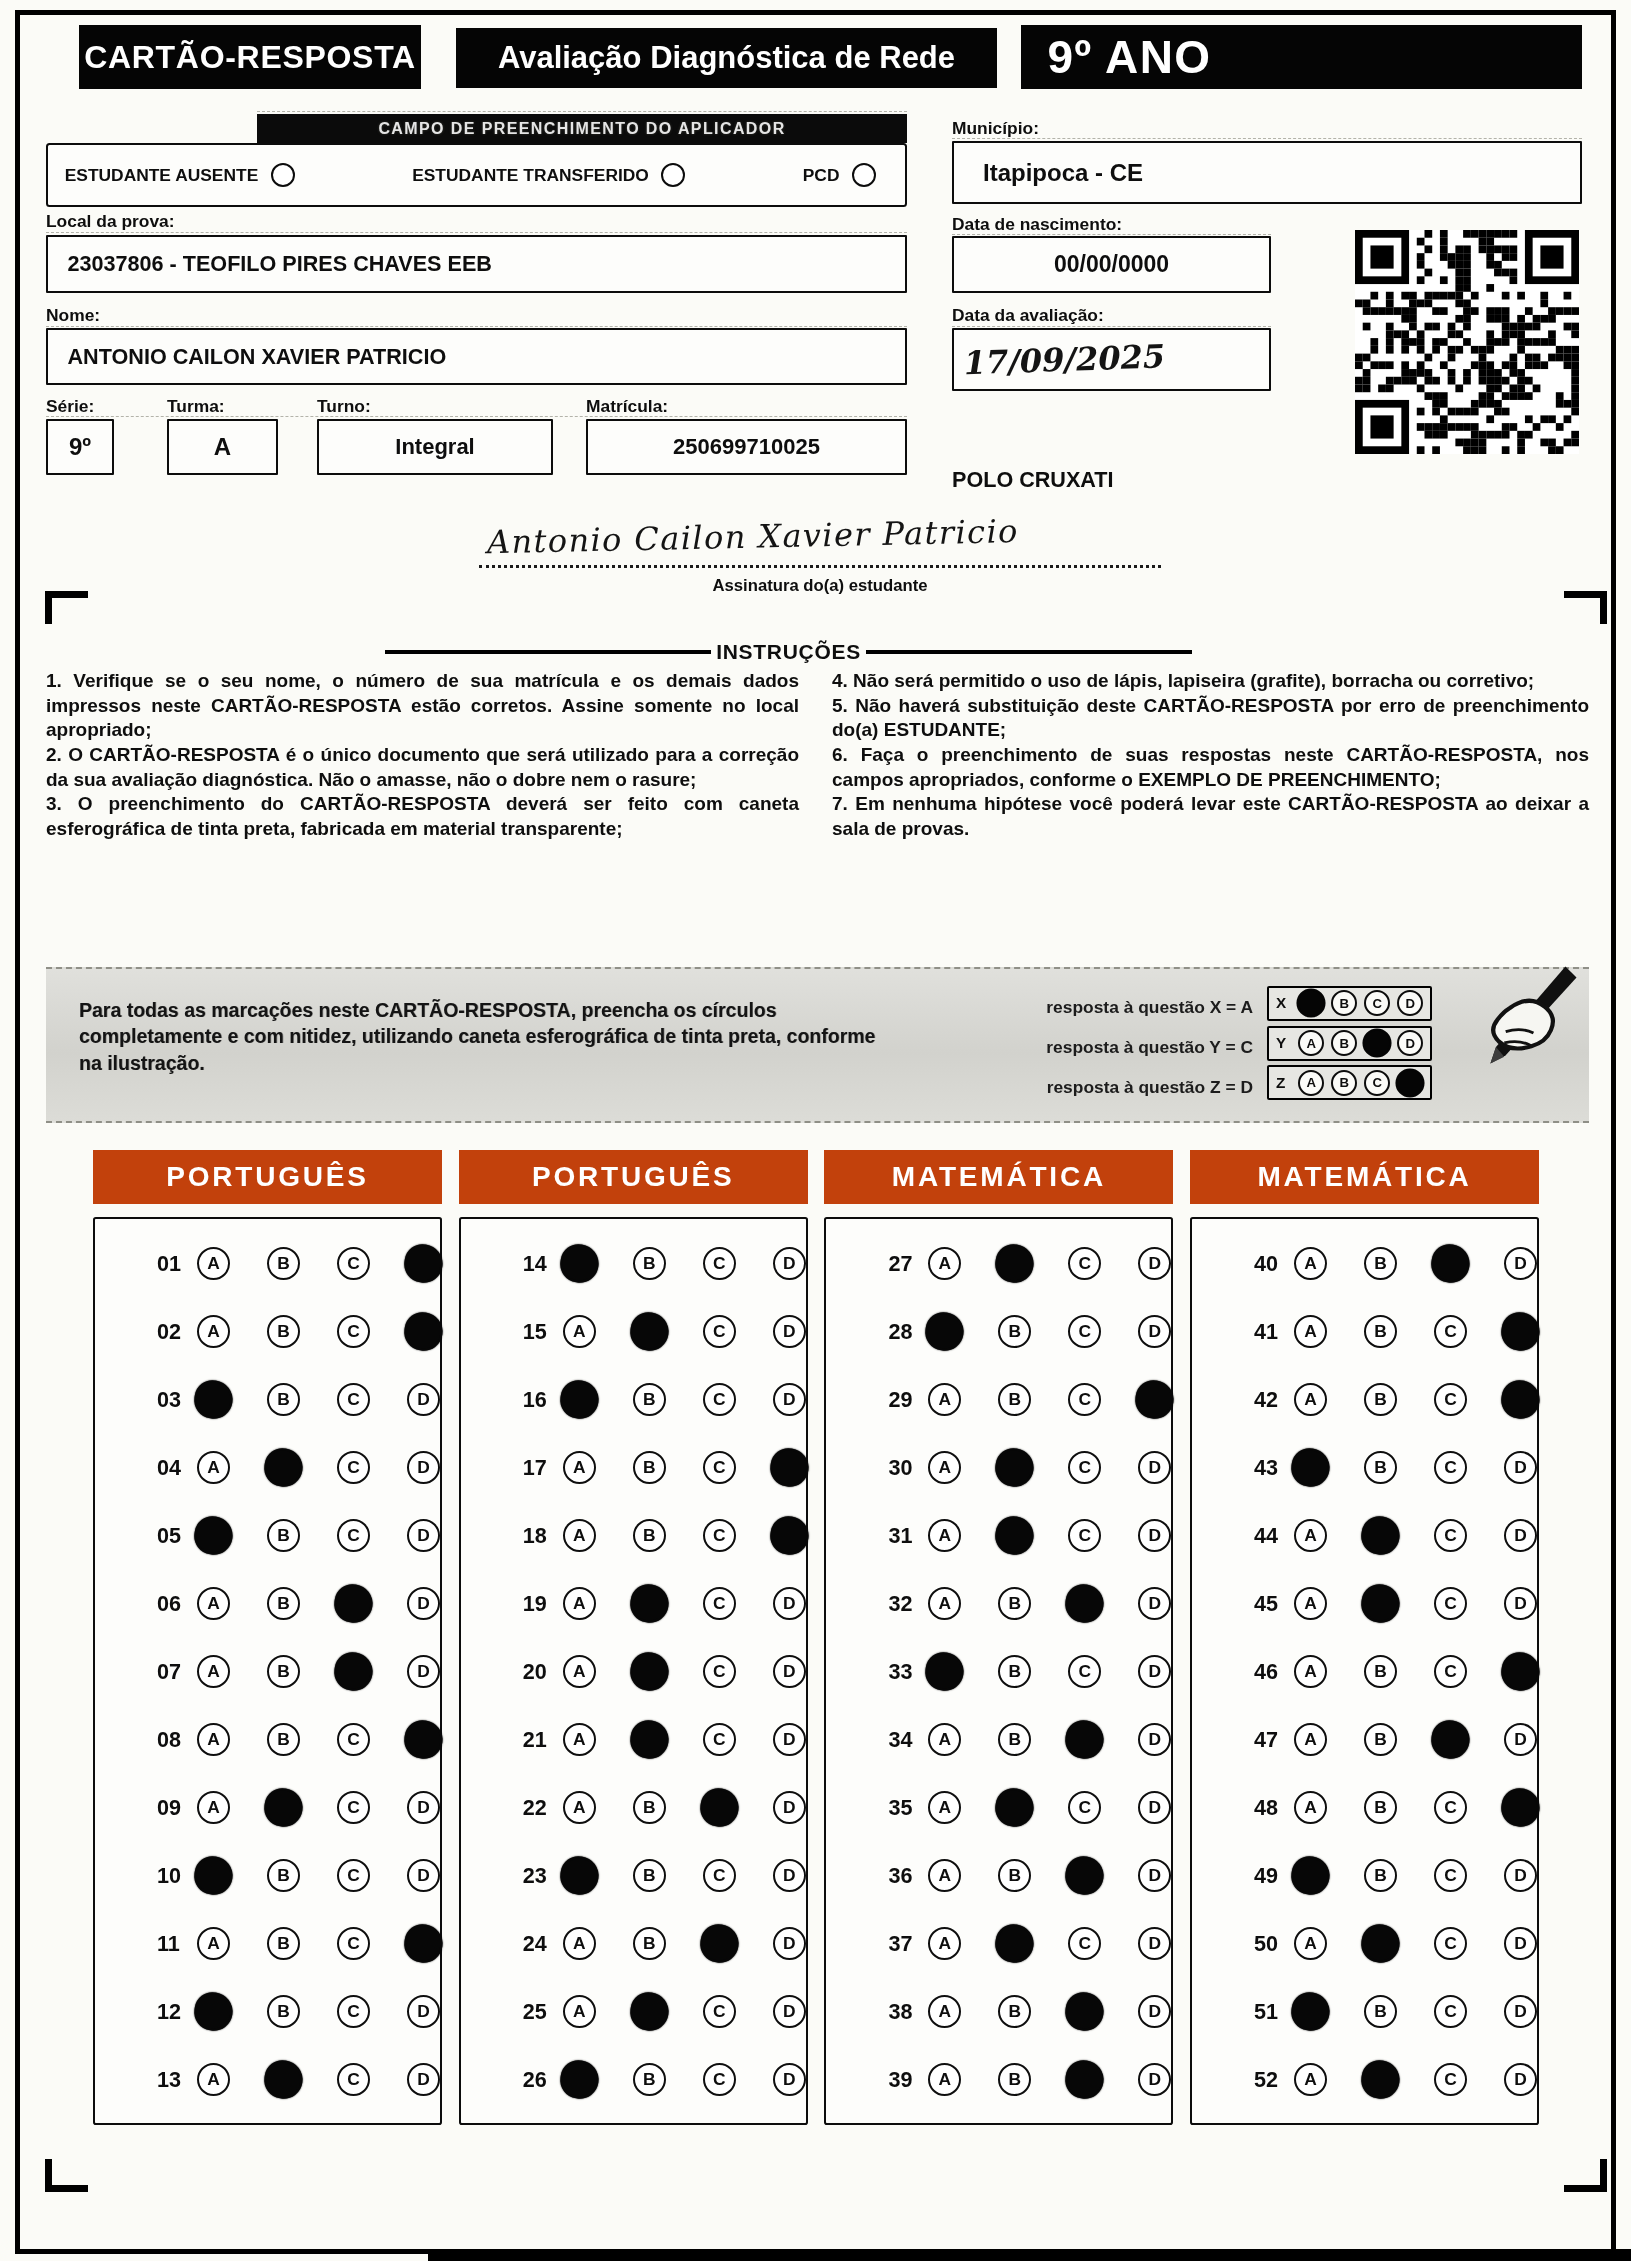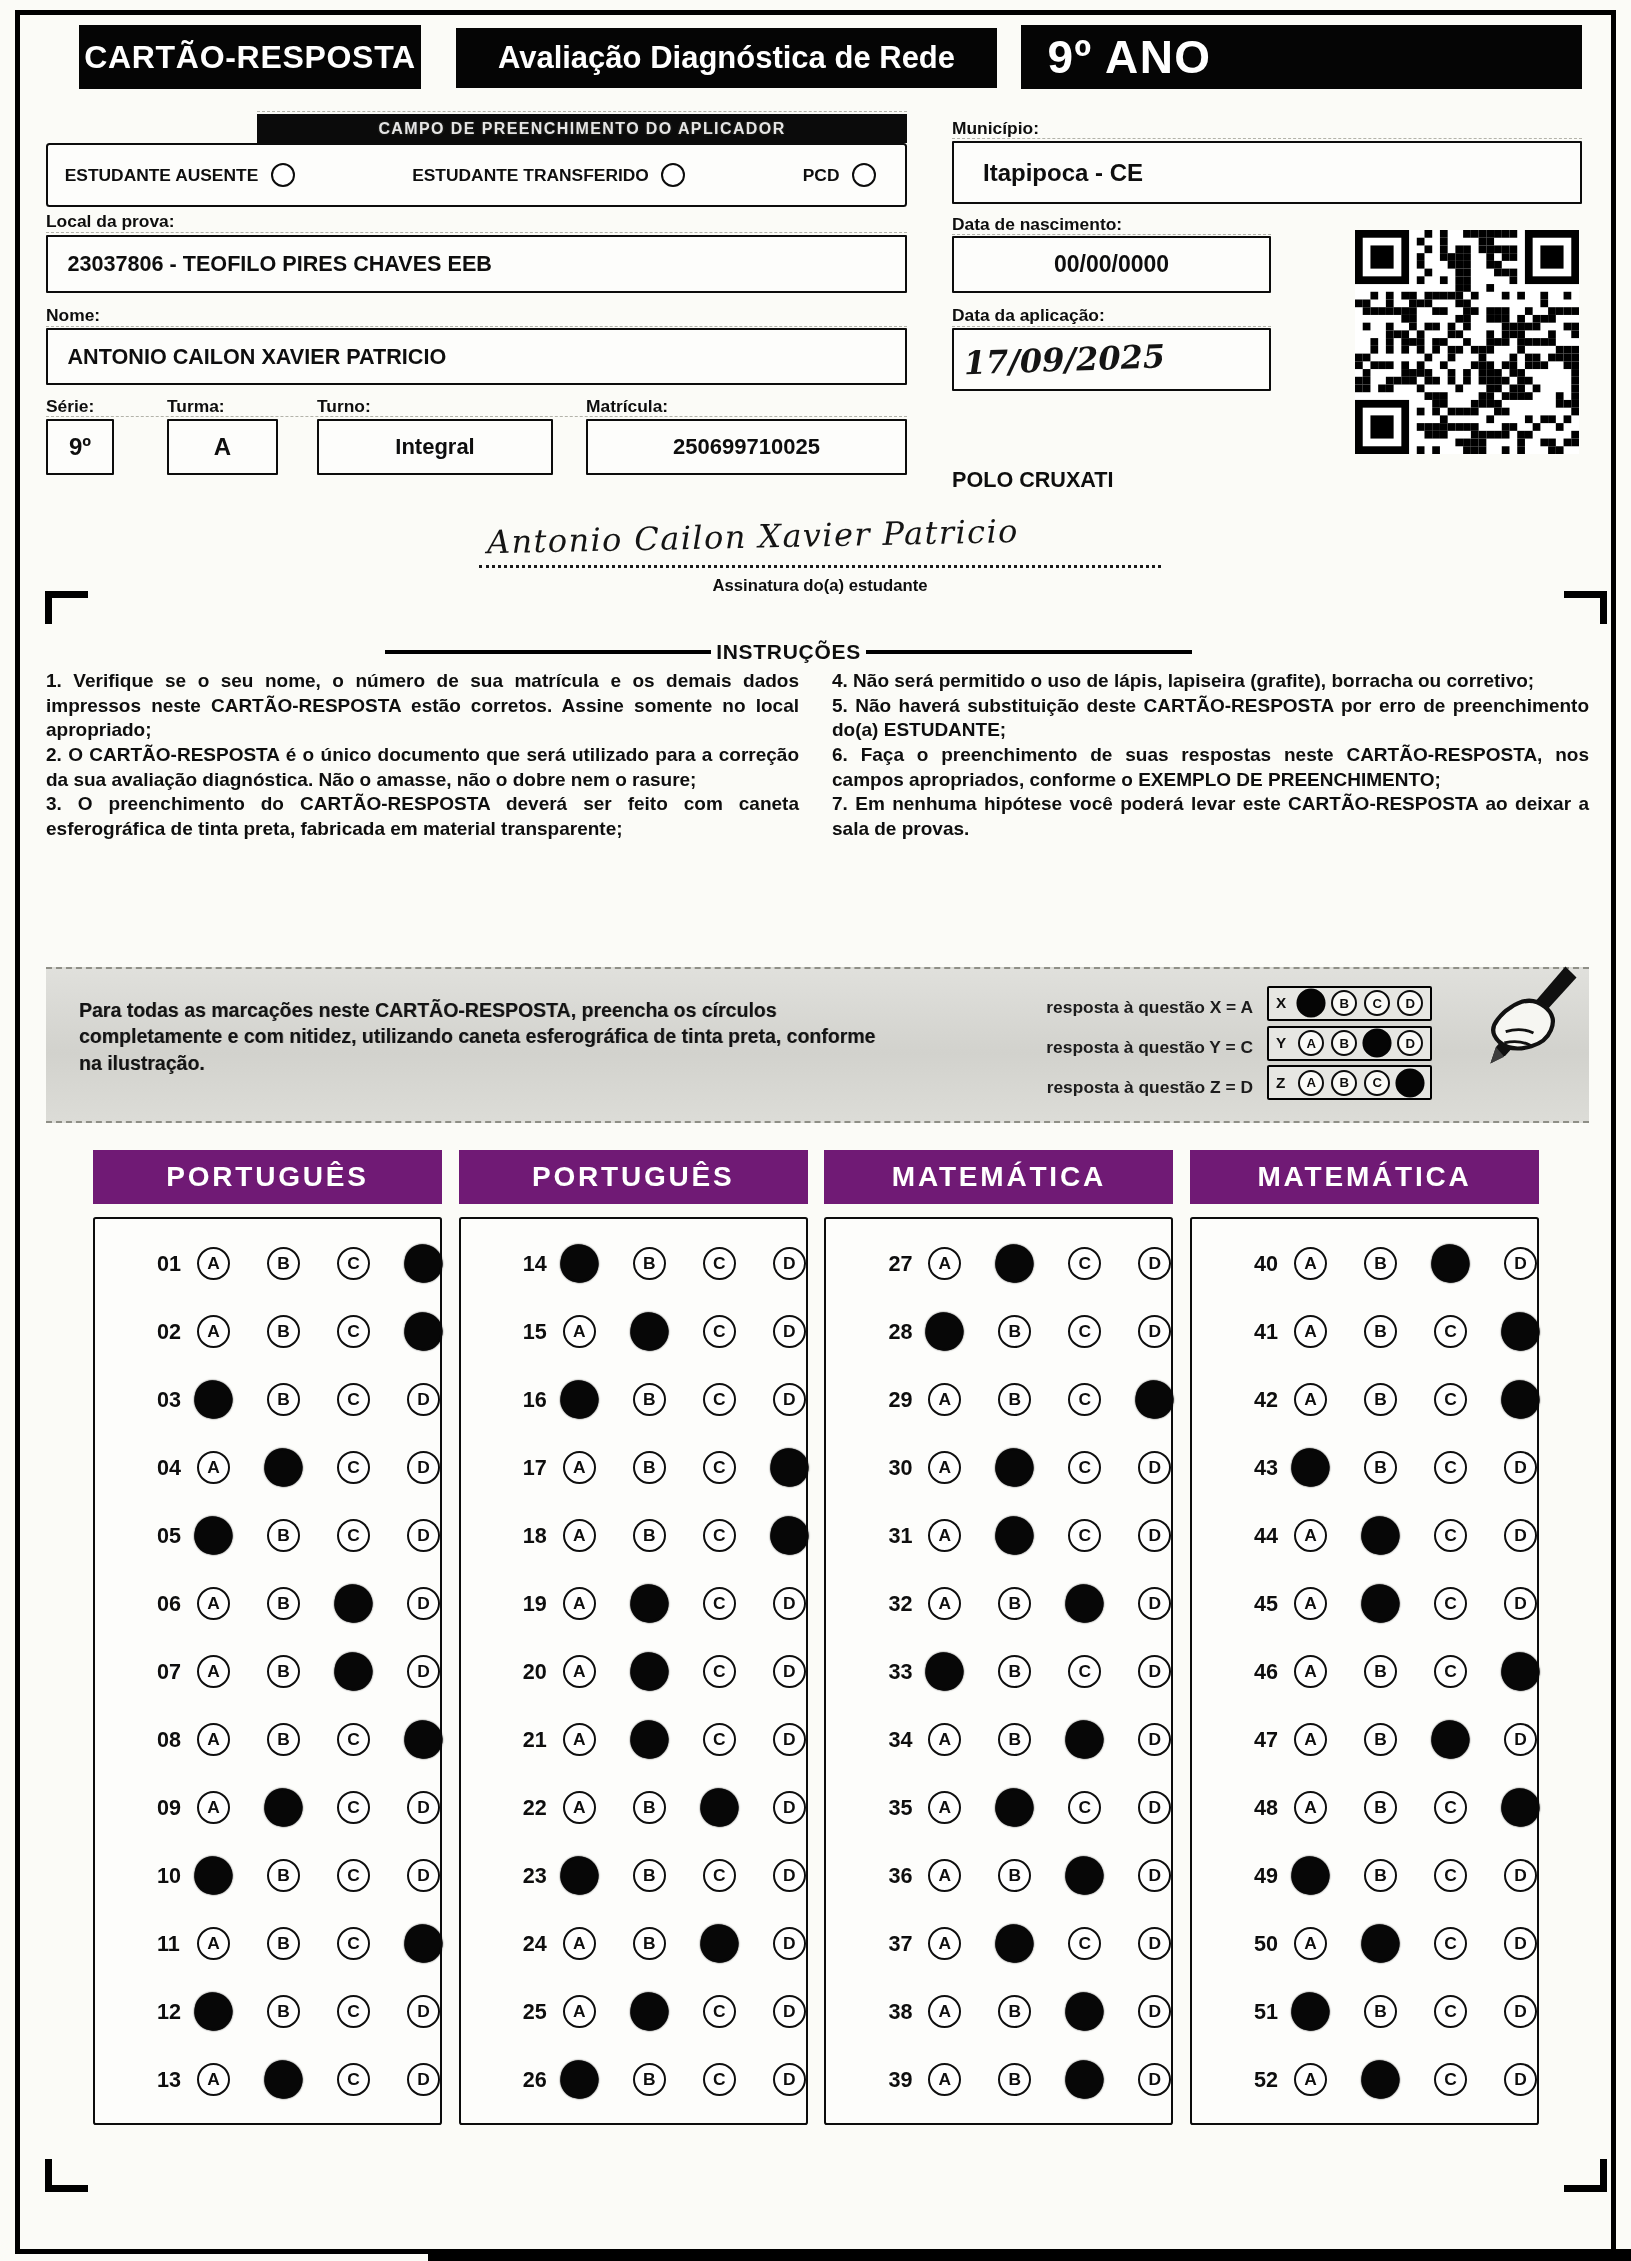--- a/index.html
+++ b/index.html
@@ -109,21 +109,21 @@
   }
   .ex-bubble.filled { background: #050505; border-color: #050505; color: transparent; transform: scale(1.12); }
   .pen-hand { position: absolute; right: 11px; top: -4.2px; }
 
   .answer-wrap {
     position: absolute; left: 93px; top: 1150px; width: 1426px;
     display: flex; gap: 16.7px;
   }
   .answer-col { flex: 1; display: flex; flex-direction: column; }
   .subject-header {
-    background: #701a75; color: #fff; height: 54px;
+    background: #c2410c; color: #fff; height: 54px;
     display: flex; align-items: center; justify-content: center;
     font-weight: bold; font-size: 28px; letter-spacing: 2.8px;
   }
   .answers-box {
     margin-top: 12.5px; border: 2.8px solid #0c0c0c; border-radius: 2.8px;
     height: 908px; padding: 11px 0 0 18px; background: #fdfdfb;
   }
   .q-row { display: flex; align-items: center; height: 68px; gap: 2px; margin-left: 44px; }
   .q-num { width: 38px; font-size: 21.6px; font-weight: bold; }
   .bubble {
@@ -190,21 +190,21 @@
 <div class="fieldbox center-v" style="left:167px; top:419px; width:111px; height:56px; font-size:24px;">A</div>
 <div class="fieldbox center-v" style="left:317px; top:419px; width:236px; height:56px; font-size:22px;">Integral</div>
 <div class="fieldbox center-v" style="left:586px; top:419px; width:321px; height:56px; font-size:22px;">250699710025</div>
 
 <div class="label" style="left:952px; top:118px;">Município:</div>
 <div class="fieldbox" style="left:952px; top:141px; width:630px; height:63px; font-size:24px; padding-left:29px;">Itapipoca - CE</div>
 
 <div class="label" style="left:952px; top:214px;">Data de nascimento:</div>
 <div class="fieldbox center-v" style="left:952px; top:236px; width:319px; height:57px; font-size:23px;">00/00/0000</div>
 
-<div class="label" style="left:952px; top:305px;">Data da aplicação:</div>
+<div class="label" style="left:952px; top:305px;">Data da avaliação:</div>
 <div class="fieldbox" style="left:952px; top:328px; width:319px; height:63px;">
   <span class="handwriting" style="font-size:32px; padding-left:9.7px; transform:rotate(-2deg);">17/09/2025</span>
 </div>
 
 <div class="qr-box">
   <svg id="qr-svg" width="224" height="224" fill="#000" viewBox="0 0 322 322">
       <rect x="99.9" y="0.0" width="11.1" height="11.1"></rect>
       <rect x="122.1" y="0.0" width="11.1" height="11.1"></rect>
       <rect x="155.4" y="0.0" width="11.1" height="11.1"></rect>
       <rect x="166.6" y="0.0" width="11.1" height="11.1"></rect>

